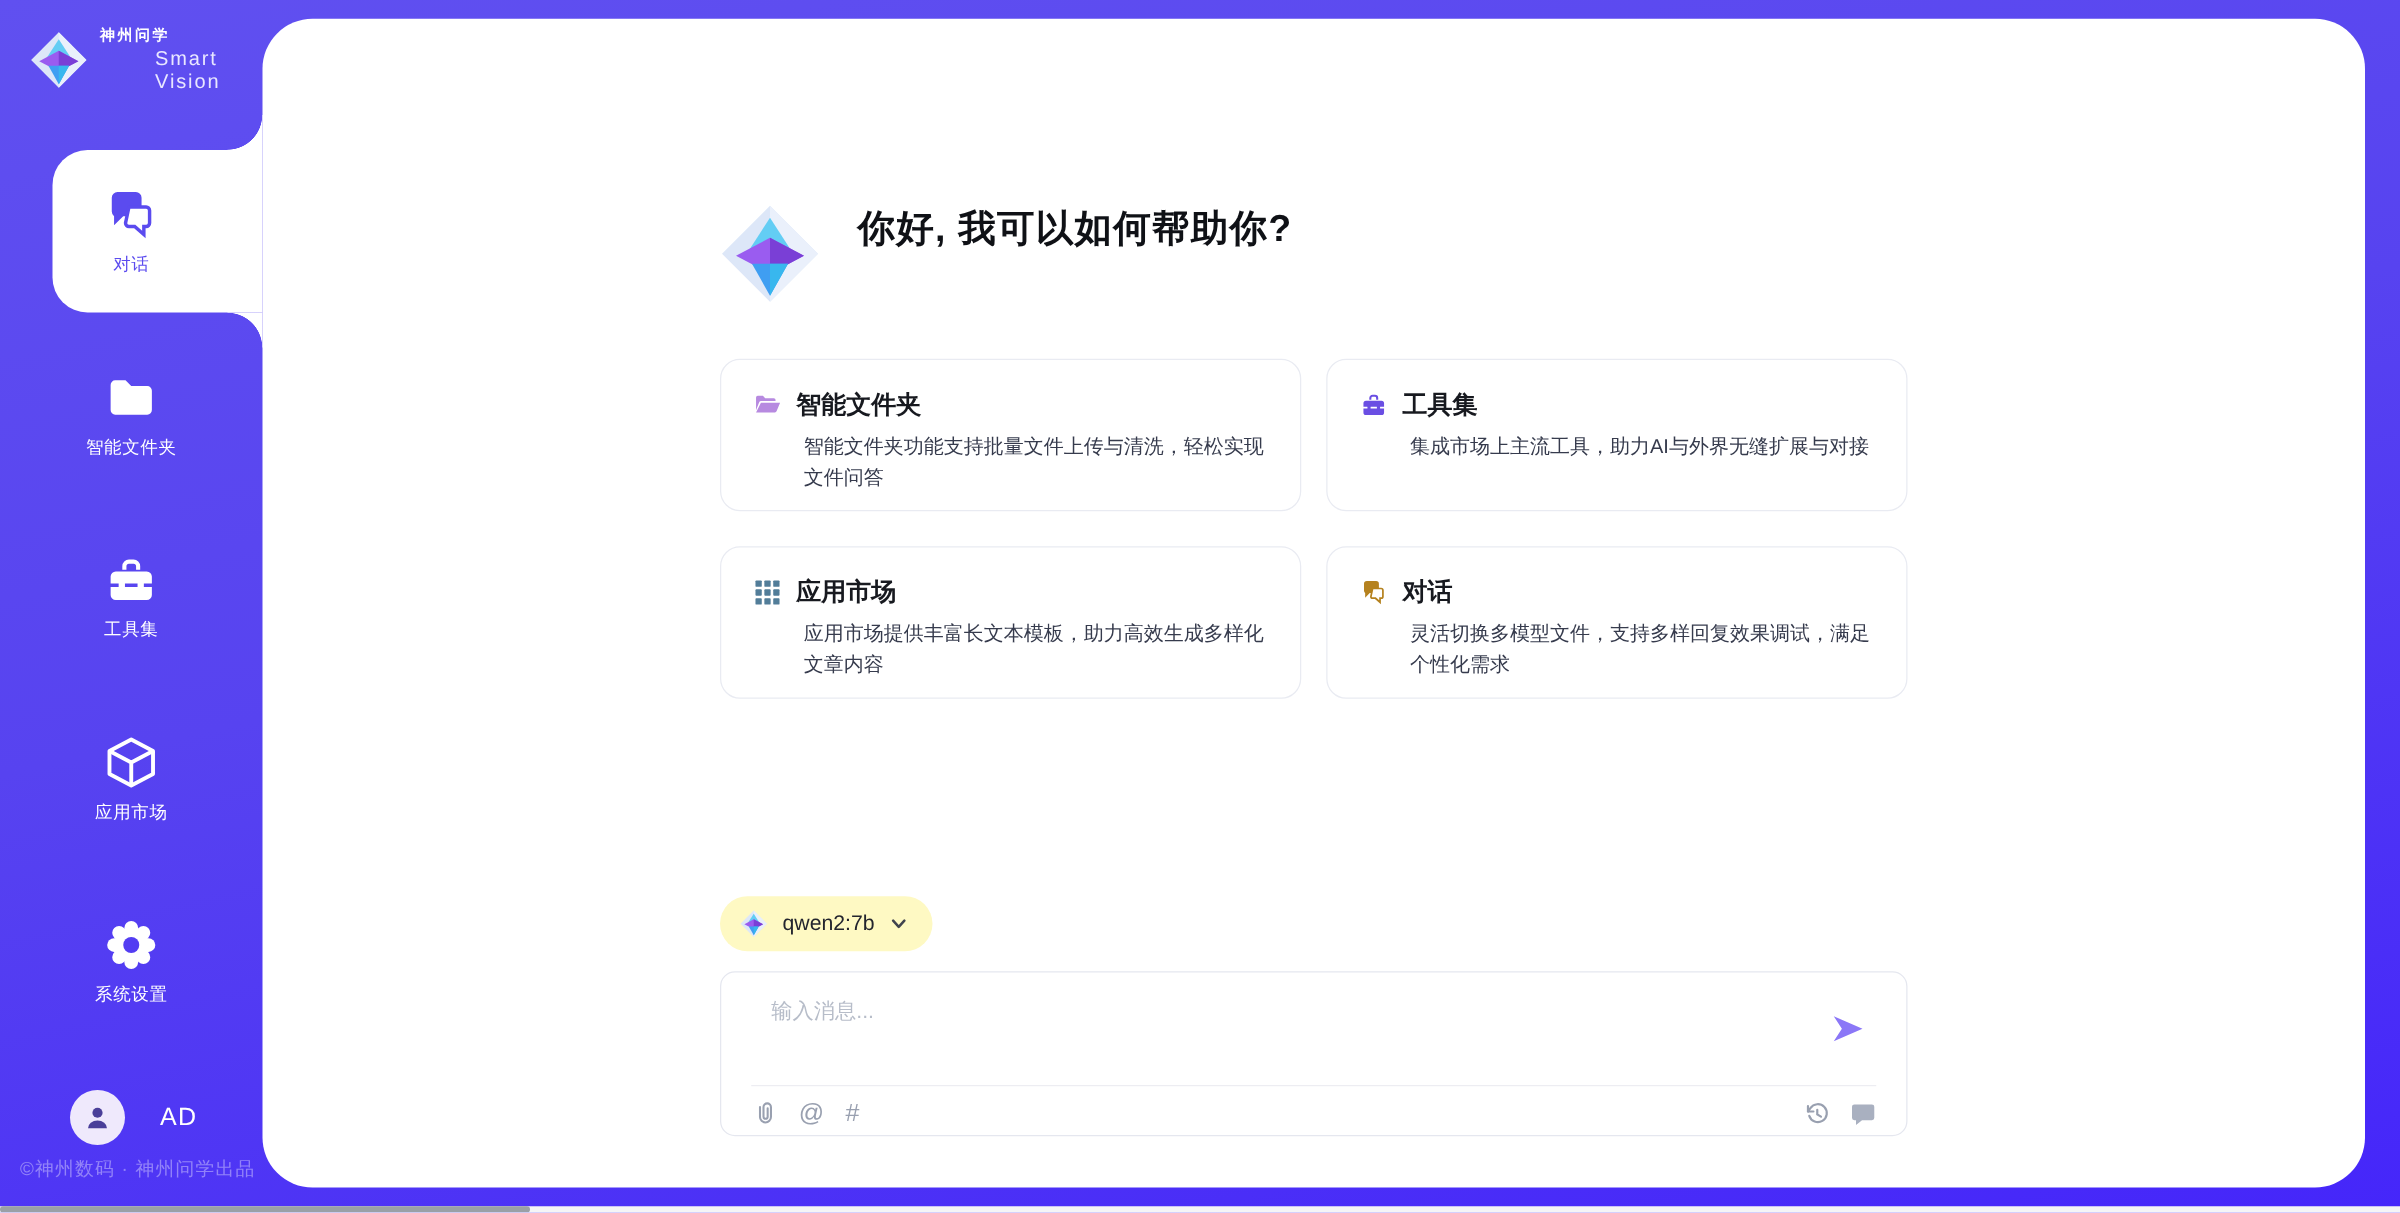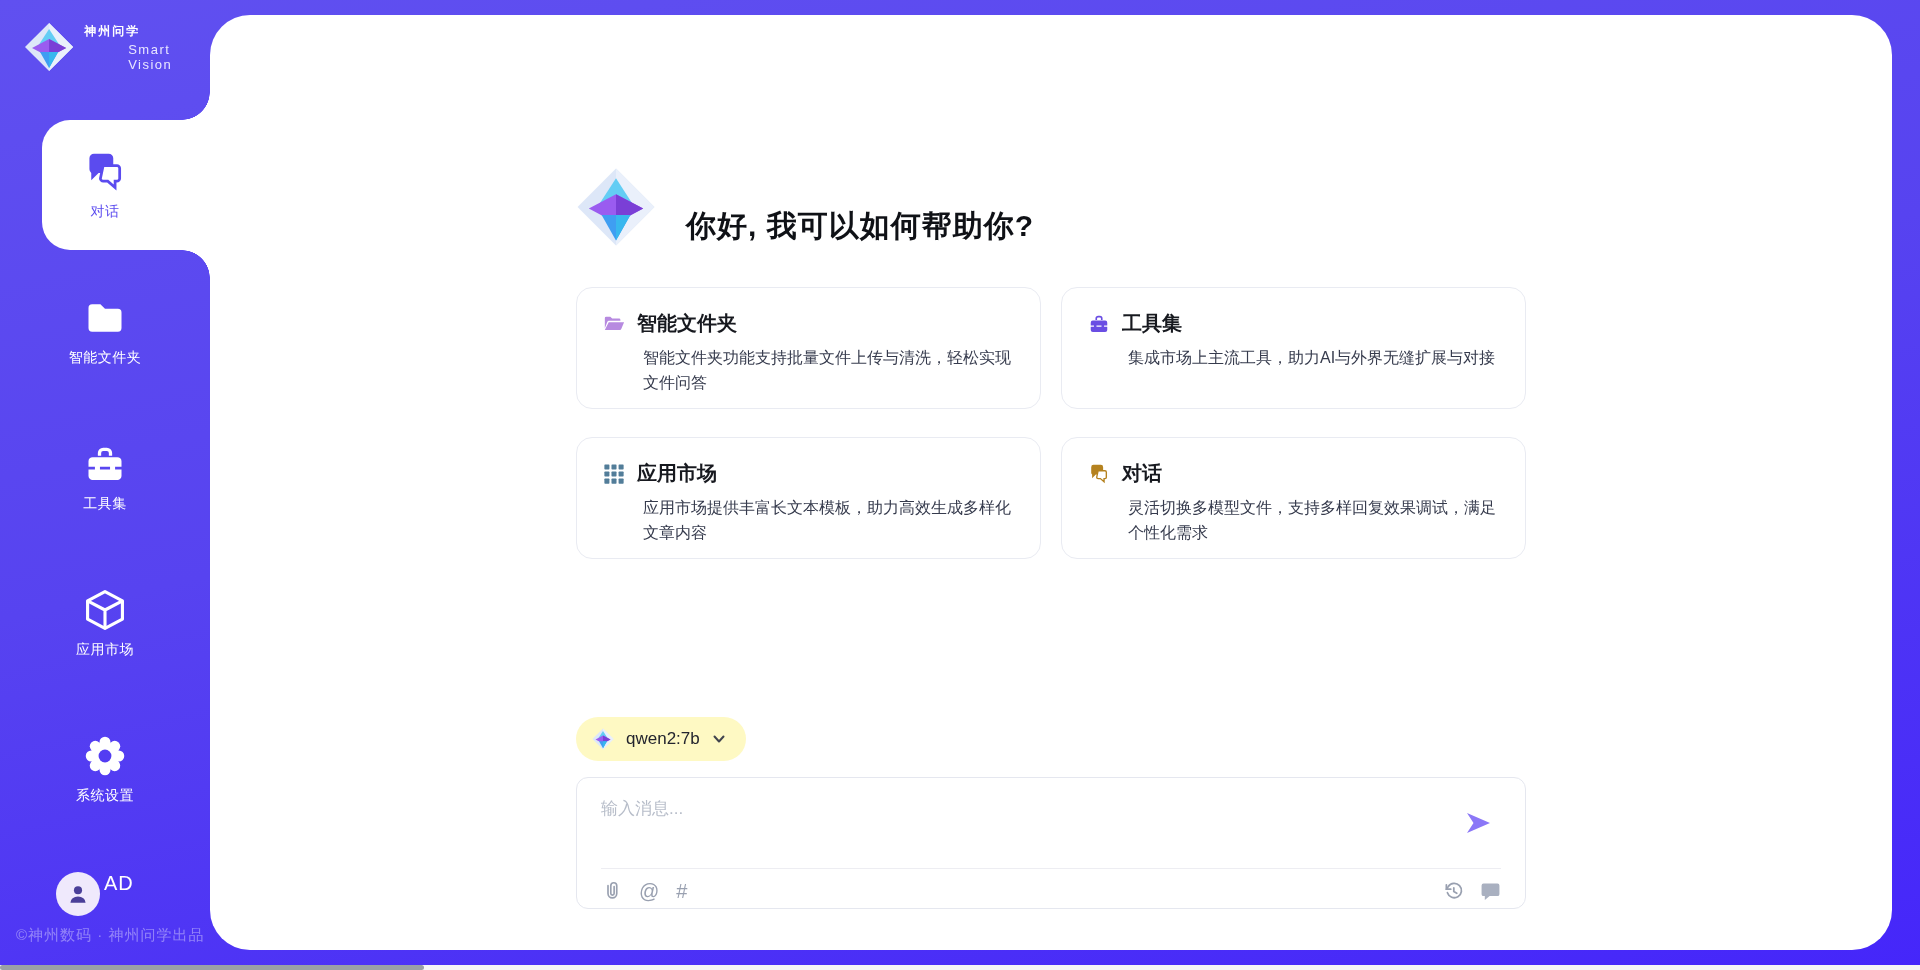--- a/index.html
+++ b/index.html
@@ -13,21 +13,21 @@
   .panel {
     position:absolute; left:210px; top:15px; width:1682px; height:935px;
     background:#ffffff; border-radius:40px;
   }
   .content { width:950px; margin:0 auto; padding-top:148px; }
 
   
   .sidebar { position:absolute; left:0; top:0; width:210px; height:970px; }
   .brand { display:flex; align-items:center; gap:10px; padding:20px 0 0 24px; }
   .brand-text .brand-name { color:#fff; font-size:12px; font-weight:700; letter-spacing:2px; }
-  .brand-text .brand-sub { color:#e9e7ff; font-size:13px; letter-spacing:1.5px; margin-top:2px;margin-left:44px; }
+  .brand-text .brand-sub { color:#e9e7ff; font-size:16px; letter-spacing:1.5px; margin-top:2px;margin-left:44px; }
 
   .nav { position:absolute; top:112px; left:0; width:210px; list-style:none; }
   .nav-item {
     position:relative; width:210px; height:146px;
     display:flex; flex-direction:column; align-items:center; justify-content:center;
     color:#ffffff; cursor:pointer;
   }
   .nav-item .nav-ic { width:44px; height:44px; position:relative; z-index:1; }
   .nav-item .nav-label { font-size:14px; margin-top:9px; position:relative; z-index:1; letter-spacing:.5px; }
   .nav-item.active { color:#5b4bef; }
@@ -37,28 +37,28 @@
   }
   .tab-bg::before {
     content:""; position:absolute; right:0; top:-28px; width:28px; height:28px;
     background:radial-gradient(circle 28px at 0% 0%, transparent 27.5px, #fff 28px);
   }
   .tab-bg::after {
     content:""; position:absolute; right:0; bottom:-28px; width:28px; height:28px;
     background:radial-gradient(circle 28px at 0% 100%, transparent 27.5px, #fff 28px);
   }
 
-  .user-row { position:absolute; left:56px; top:872px; display:flex; gap:4px; cursor:pointer; }
+  .user-row { position:absolute; left:56px; top:872px; display:flex; align-items:center; gap:28px; cursor:pointer; }
   .avatar { width:44px; height:44px; border-radius:50%; background:#efe9fc; display:flex; align-items:center; justify-content:center; }
   .user-name { color:#fff; font-size:20px; letter-spacing:1px; }
 
   .footer-credit { position:absolute; left:16px; top:926px; color:rgba(255,255,255,.38); font-size:15px; letter-spacing:1px; }
 
   
-  .greeting { display:flex; align-items:flex-end; gap:30px; height:84px; }
+  .greeting { display:flex; align-items:flex-start; gap:30px; height:84px; }
   .greeting .hero-logo { width:80px; height:80px; }
   .greeting-title { font-size:30px; font-weight:700; color:#0f1116; letter-spacing:1px; }
 
   
   .cards { margin-top:40px; display:grid; grid-template-columns:465px 465px; grid-auto-rows:122px; gap:28px 20px; }
   .card {
     background:#fff; border:1px solid #e9ebf2; border-radius:16px;
     padding:22px 26px; cursor:pointer;
   }
   .card-head { display:flex; align-items:center; gap:12px; }
@@ -79,21 +79,21 @@
   .model-pill .mini-logo { width:22px; height:22px; }
   .model-name { font-size:17px; color:#23252e; }
   .chev { width:14px; height:14px; color:#41444e; }
 
   
   .composer {
     position:relative; margin-top:16px; width:950px; height:132px;
     border:1px solid #e5e7ef; border-radius:12px; background:#fff;
   }
   .msg-input {
-    position:absolute; left:0; top:0; width:860px; height:82px;
+    position:absolute; left:16px; top:0; width:860px; height:82px;
     border:none; outline:none; resize:none; background:transparent;
     padding:19px 0 0 24px; font-size:17px; color:#2b2f3a;
     font-family:"Liberation Sans","DejaVu Sans",sans-serif;
   }
   .msg-input::placeholder { color:#b7bdc9; }
   .send-btn { position:absolute; right:32px; top:30px; width:30px; height:30px; color:#8b77f7; cursor:pointer; background:none; border:none; }
   .divider { position:absolute; left:24px; right:24px; top:90px; height:1px; background:#ededf2; }
   .tools { position:absolute; left:24px; right:24px; top:102px; display:flex; align-items:center; justify-content:space-between; }
   .tools-left, .tools-right { display:flex; align-items:center; gap:17px; }
   .tool-ic { width:21px; height:21px; color:#99a0b0; cursor:pointer; }

